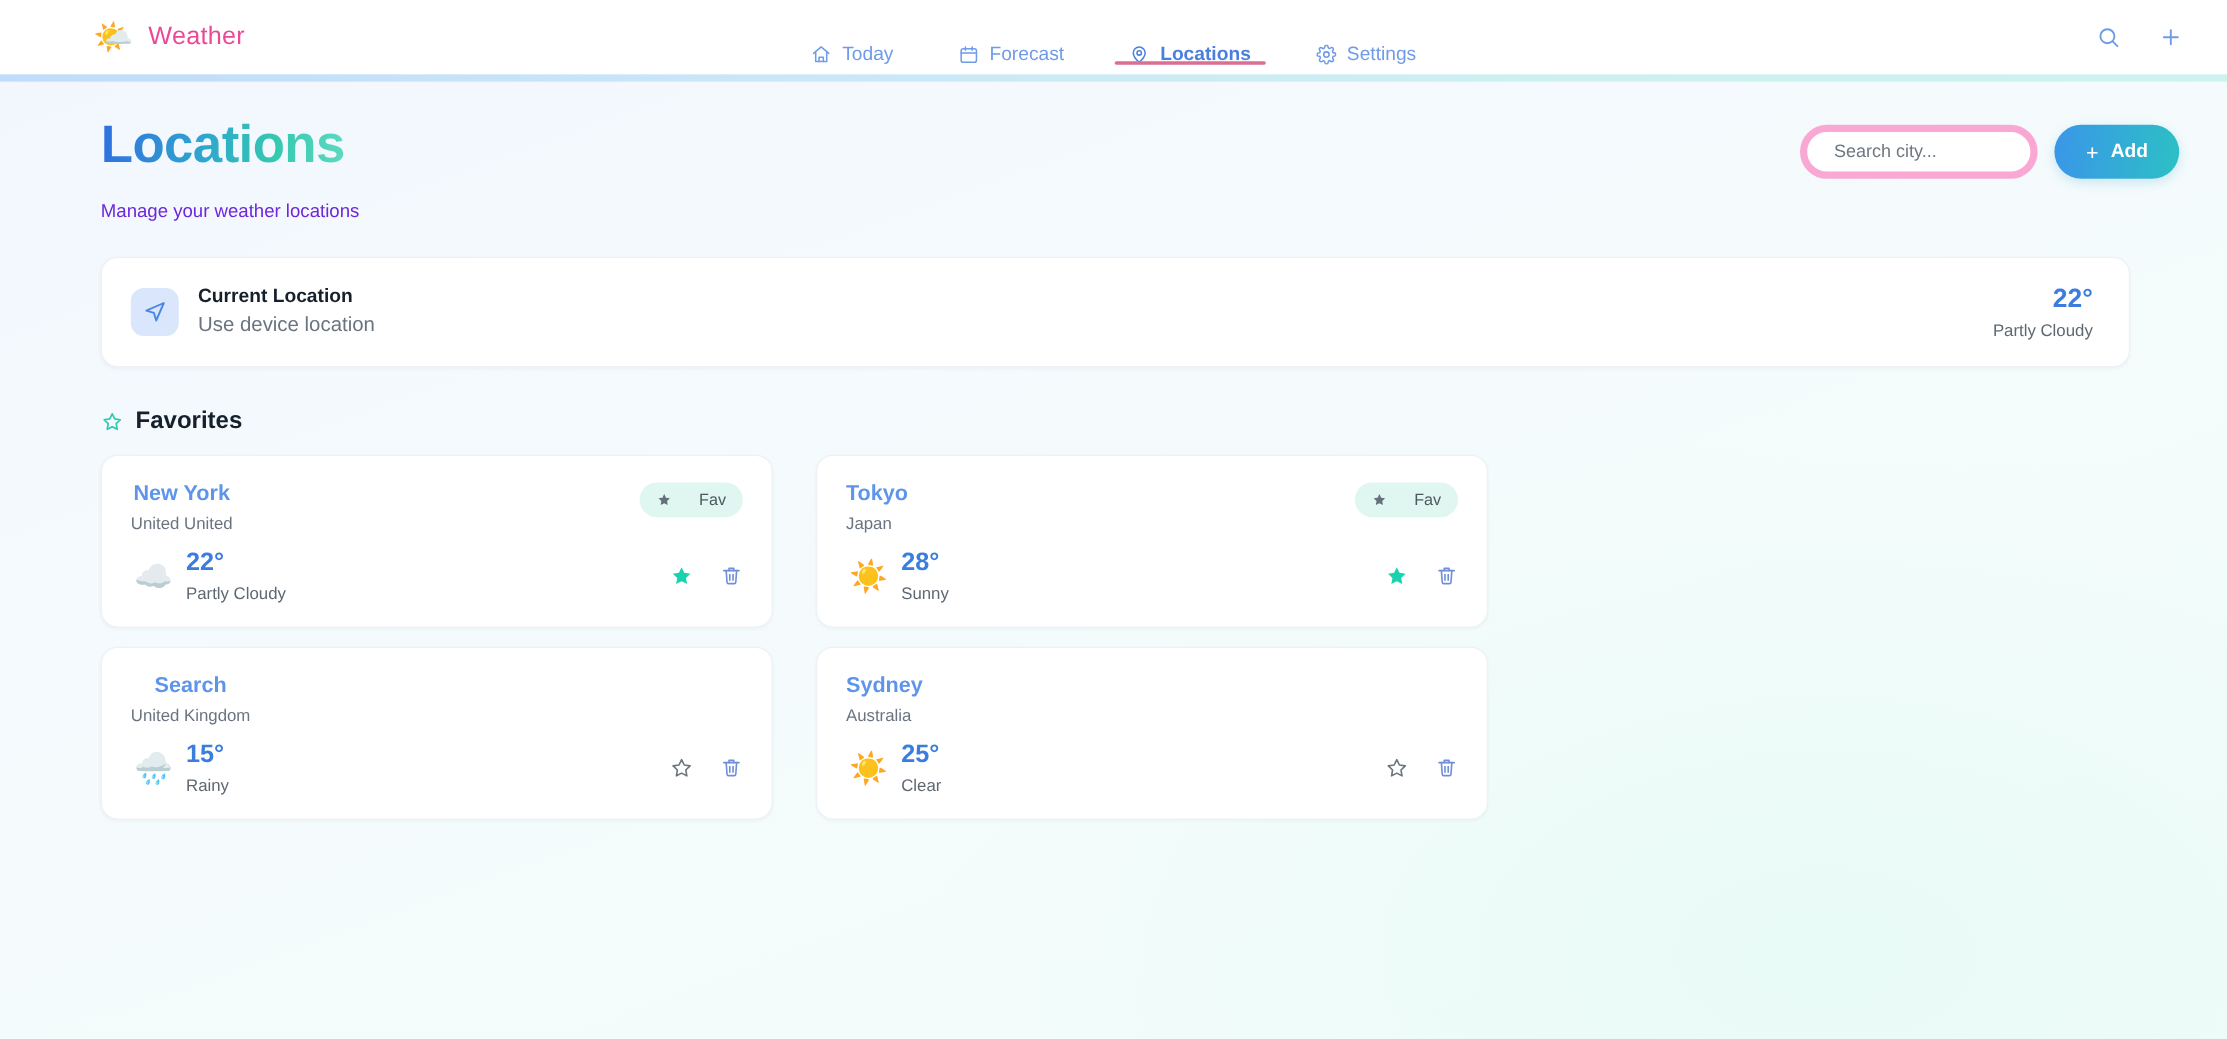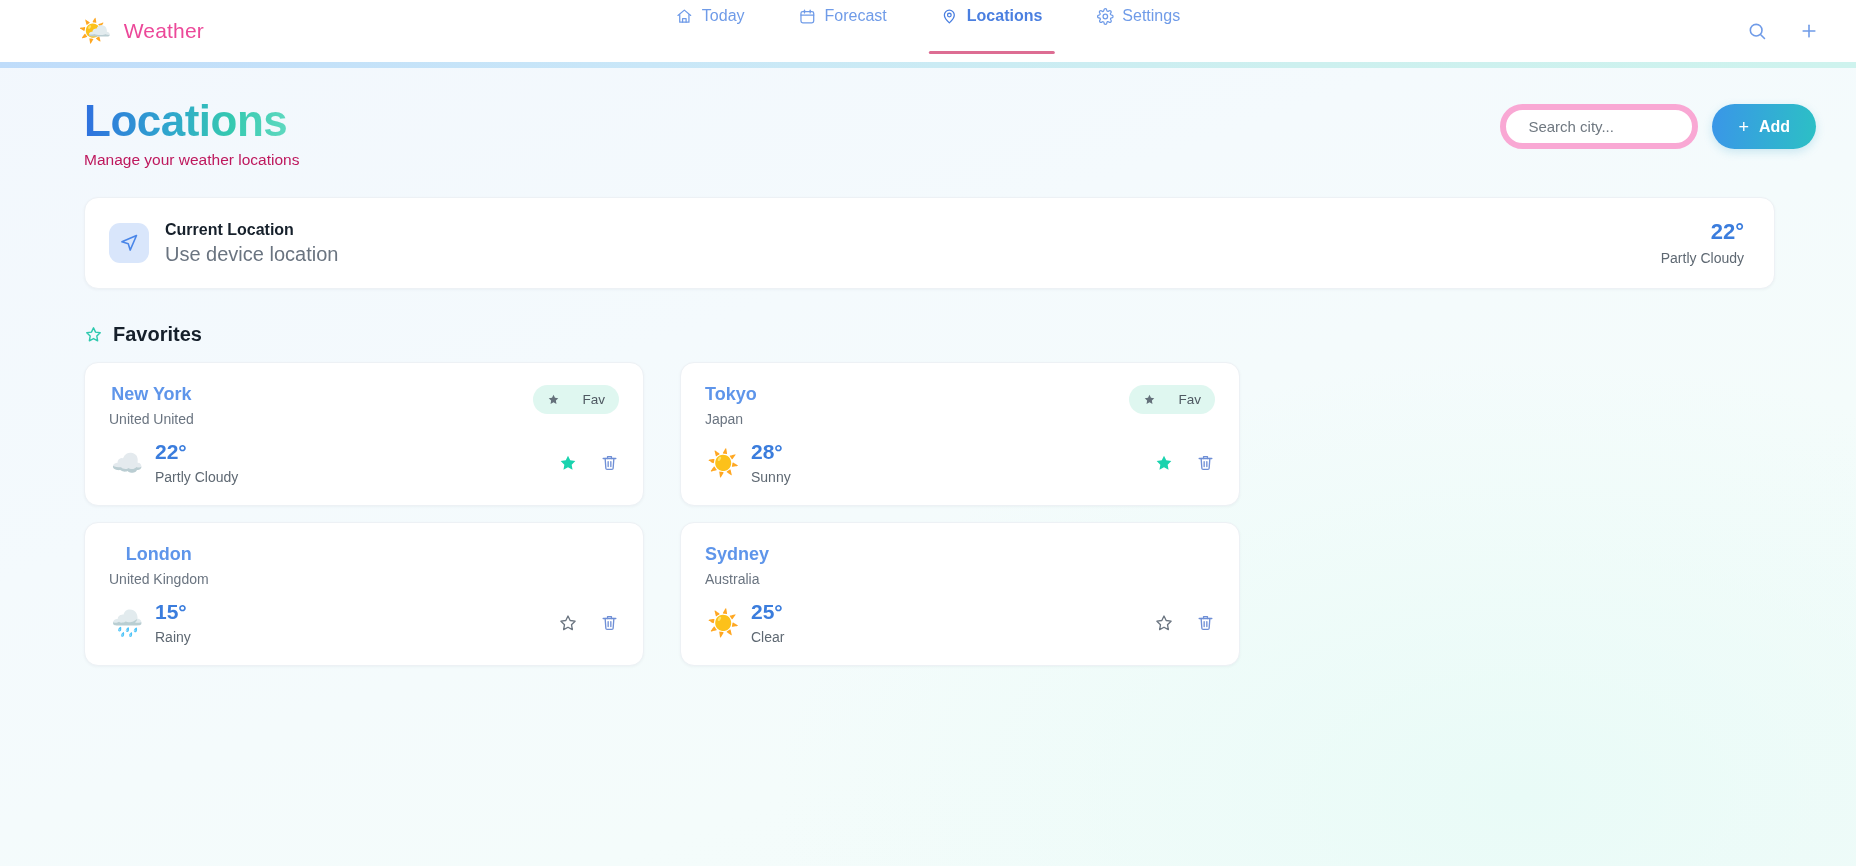--- a/index.html
+++ b/index.html
@@ -41,21 +41,21 @@
     position: absolute;
     left: 50%;
     transform: translateX(-50%);
     display: flex;
     align-items: center;
     gap: 30px;
     height: 100%;
   }
   .nav-item {
     position: relative;
-    display: flex; align-items: flex-start; gap: 9px;
+    display: flex; align-items: flex-end; gap: 9px;
     padding: 8px 12px;
     font-size: 16px;
     color: #6f9be8;
     cursor: pointer;
     height: 100%;
     justify-content: center;
   }
   .nav-item .nav-label { line-height: 1; }
   .nav-item.active { color: #4a7fe0; font-weight: bold; }
   .nav-item.active::after {
@@ -83,21 +83,21 @@
   .page-head { display: flex; align-items: flex-start; }
   .title-block { padding-top: 2px; }
   .page-title {
     font-size: 44px; font-weight: bold; line-height: 1.05;
     letter-spacing: -0.5px;
     background: linear-gradient(95deg, #2f6fe0 0%, #2fa6cd 42%, #35c9b0 72%, #5fd9c0 100%);
     -webkit-background-clip: text; background-clip: text;
     -webkit-text-fill-color: transparent; color: transparent;
     display: inline-block;
   }
-  .page-sub { margin-top: 7px; font-size: 15.5px; color: #be185d; }
+  .page-sub { margin-top: 24px; font-size: 15.5px; color: #6d28d9; }
 
   .head-tools {
     margin-left: auto;
     display: flex; align-items: center; gap: 14px;
     padding-top: 8px;
   }
   .search-input {
     width: 198px; height: 45px;
     border: 6px solid #f9a8d4;
     border-radius: 24px;
@@ -136,21 +136,21 @@
   }
   .cur-icon {
     width: 40px; height: 40px; border-radius: 11px;
     background: #d9e6fb;
     display: flex; align-items: center; justify-content: center;
     color: #4a86e8;
     flex: none;
   }
   .cur-text { margin-left: 16px; }
   .cur-title { font-size: 16px; font-weight: bold; color: #16202b; }
-  .cur-sub { margin-top: 4px; font-size: 20px; color: #6a7480; text-align: center; }
+  .cur-sub { margin-top: 4px; font-size: 17px; color: #6a7480; text-align: center; }
   .cur-right { margin-left: auto; text-align: right; }
   .cur-temp { font-size: 22px; font-weight: bold; color: #3b7ddd; line-height: 1; }
   .cur-cond { margin-top: 7px; font-size: 14px; color: #5e6872; }
 
   
   .section-fav-head {
     margin-top: 34px;
     display: flex; align-items: center; gap: 10px;
     font-size: 20px; font-weight: bold; color: #16202b;
   }
@@ -393,21 +393,21 @@
     </div>
 
   </div>
 
 
   <div class="cards-grid">
 
     <div class="card loc-card">
       <div class="loc-top">
         <div>
-          <div class="loc-name">London</div>
+          <div class="loc-name">Search</div>
           <div class="loc-country">United Kingdom</div>
         </div>
       </div>
       <div class="loc-bottom">
         <span class="wx-emoji">🌧️</span>
         <div class="wx-text">
           <div class="wx-temp">15°</div>
           <div class="wx-cond">Rainy</div>
         </div>
         <div class="loc-actions">

